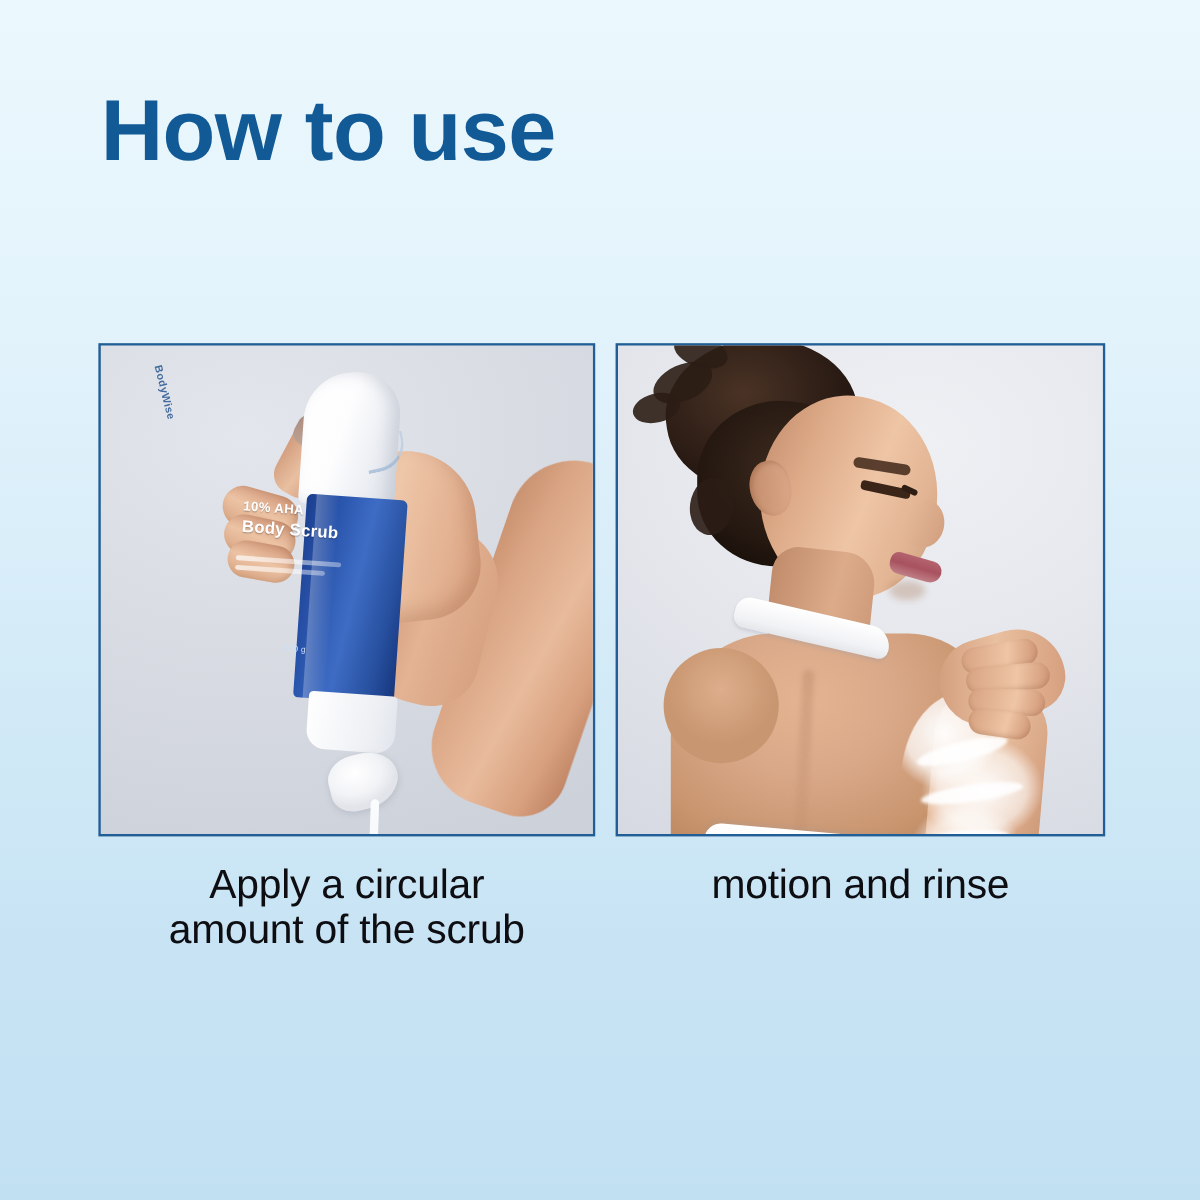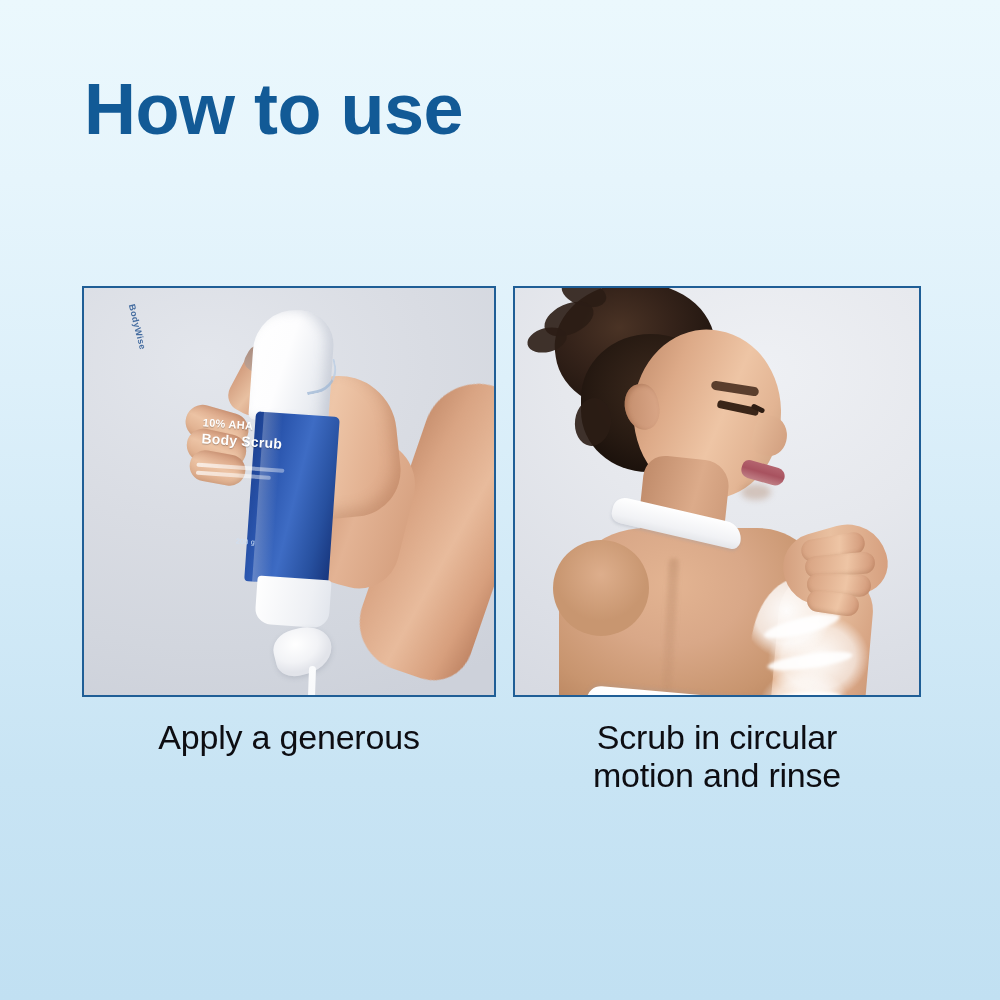--- a/index.html
+++ b/index.html
@@ -342,21 +342,22 @@
         </div>
         <div class="tube-weight">200 g</div>
 
         <div class="blob-top"></div>
         <div class="stream"></div>
 
       </div>
     </div>
 
     <div class="caption">
-      <span>Apply a generous</span>
+      <span>Apply a circular</span>
+      <span>amount of the scrub</span>
     </div>
   </div>
 
   <div class="step right">
 
     <div class="photo-frame">
       <div class="photo-inner">
         <div class="backdrop"></div>
 
         <div class="hair-bun"></div>
@@ -392,18 +393,17 @@
         <div class="afinger af1"></div>
         <div class="afinger af2"></div>
         <div class="afinger af3"></div>
         <div class="afinger af4"></div>
 
         <div class="top-band"></div>
       </div>
     </div>
 
     <div class="caption">
-      <span>Scrub in circular</span>
       <span>motion and rinse</span>
     </div>
   </div>
 
 </div>
 
 </body></html>

